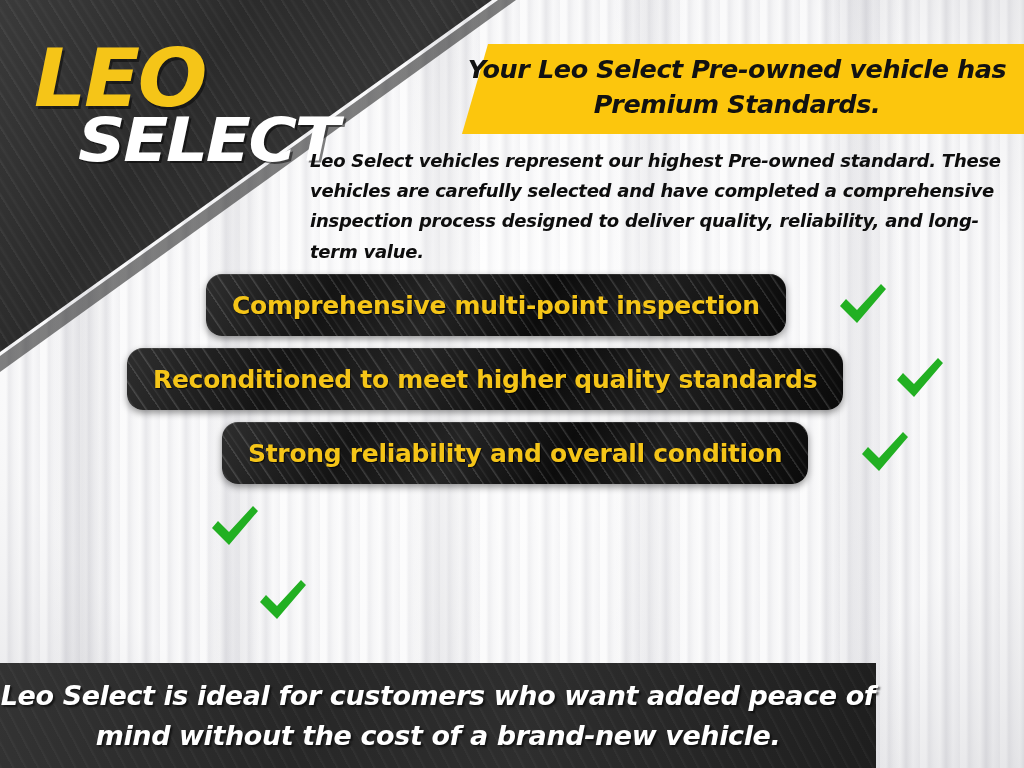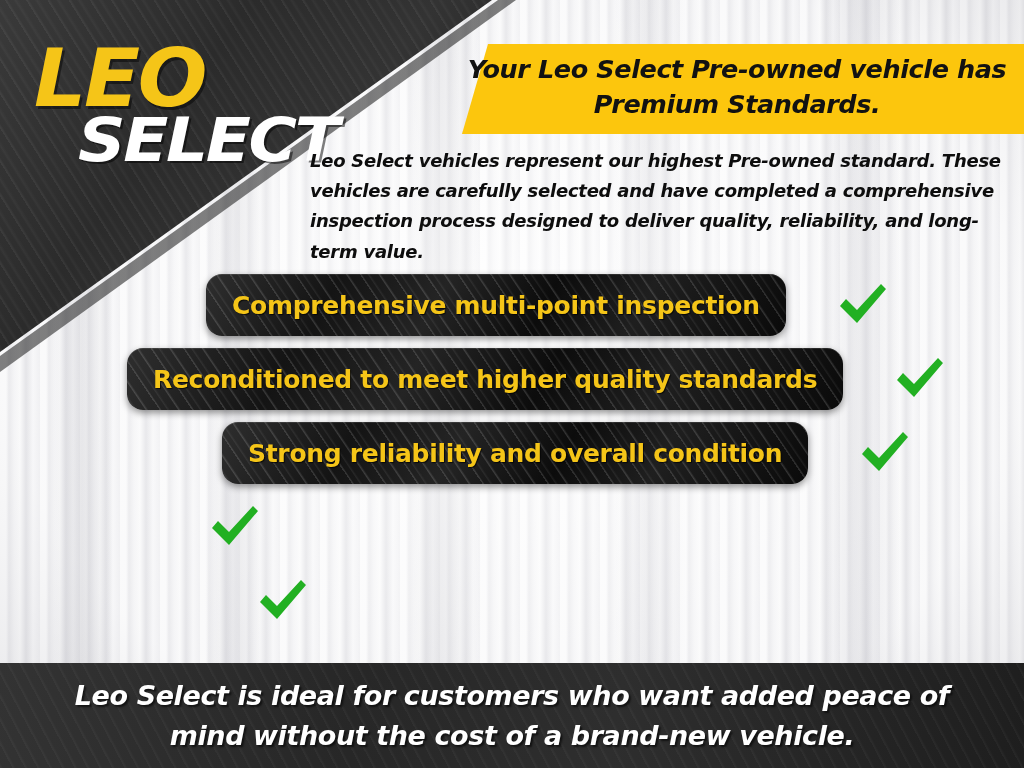--- a/index.html
+++ b/index.html
@@ -228,21 +228,21 @@
     margin-left: 22px;
     flex: 0 0 auto;
     display: block;
   }
 
   
   .bottom-banner {
     position: absolute;
     left: 0;
     bottom: 0;
-    width: 1024px;
+    width: 876px;
     height: 105px;
     background:
       repeating-linear-gradient(
         62deg,
         rgba(255,255,255,0.035) 0px,
         rgba(255,255,255,0.035) 1px,
         rgba(255,255,255,0.00) 3px,
         rgba(255,255,255,0.00) 11px
       ),
       linear-gradient(100deg,#333333 0%,#272727 35%,#2e2e2e 60%,#1e1e1e 100%);

